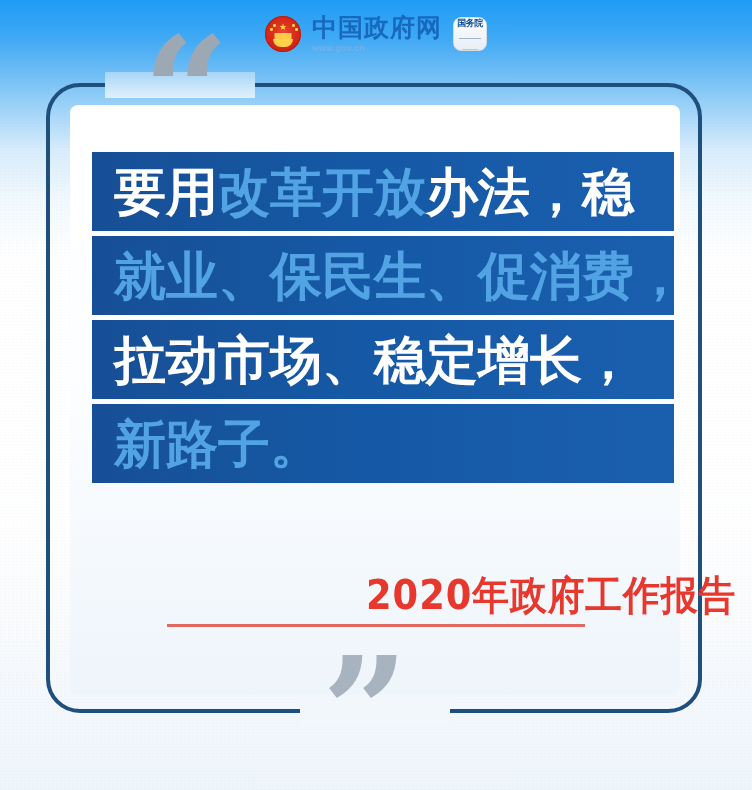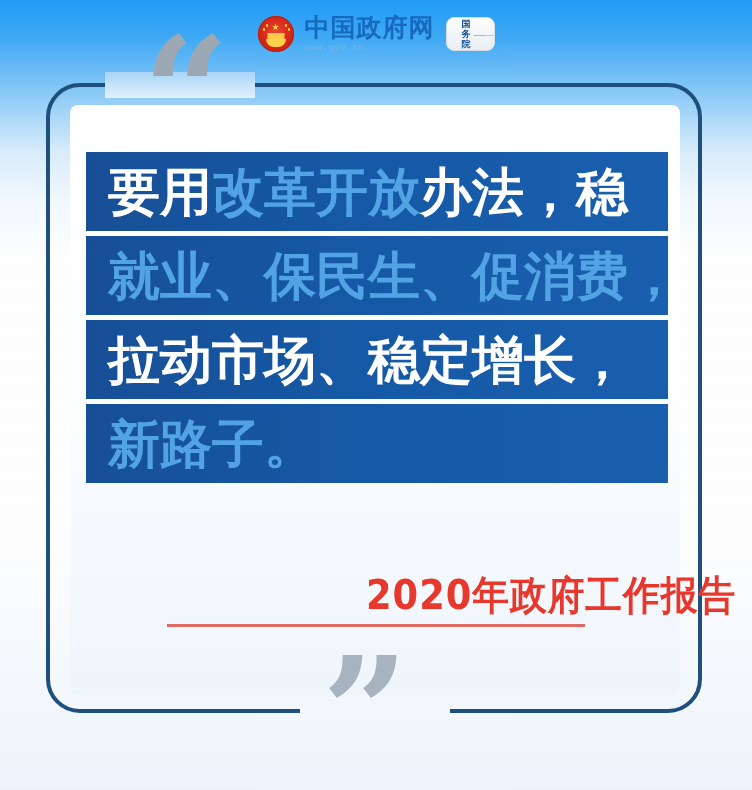--- a/index.html
+++ b/index.html
@@ -115,36 +115,35 @@
     font-size: 25px;
     line-height: 25px;
     color: #1769bd;
     letter-spacing: 1px;
   }
   .brand-url {
     font-size: 9px;
     color: #7fb4dd;
     letter-spacing: .6px;
     margin-top: 3px;
-    font-family: Liberation Mono, monospace;
+    font-family: Liberation Sans, sans-serif;
   }
   .brand-left-wrap { display: flex; flex-direction: column; align-items: flex-start; }
 
   .appicon {
     width: 32px;
     height: 32px;
     border-radius: 8px;
     background: linear-gradient(#fdfdfd, #e9eef3);
     border: 1px solid #d4dde5;
     display: flex;
-    flex-direction: row;
+    flex-direction: column;
     align-items: center;
-    justify-content: flex-start;
+    justify-content: space-between;
     flex: 0 0 auto;
-    padding-left: 15px;
   }
   .appicon .ai-top {
     font-size: 9px;
     font-weight: bold;
     color: #14529b;
     line-height: 10px;
     letter-spacing: -.5px;
   }
   .appicon .ai-sub {
     width: 22px;
@@ -231,21 +230,21 @@
     top: 636px;
     font-size: 150px;
     line-height: 150px;
     letter-spacing: -4px;
     color: #a7b3bf;
   }
 
   
   #lines {
     position: absolute;
-    left: 86px;
+    left: 92px;
     top: 152px;
     width: 582px;
     z-index: 5;
     text-align: right;
   }
   .qline {
     background: linear-gradient(to right, #174f96 0%, #1559a6 48%, #1a5fae 100%);
     height: 79px;
     margin-bottom: 5px;
     display: flex;

